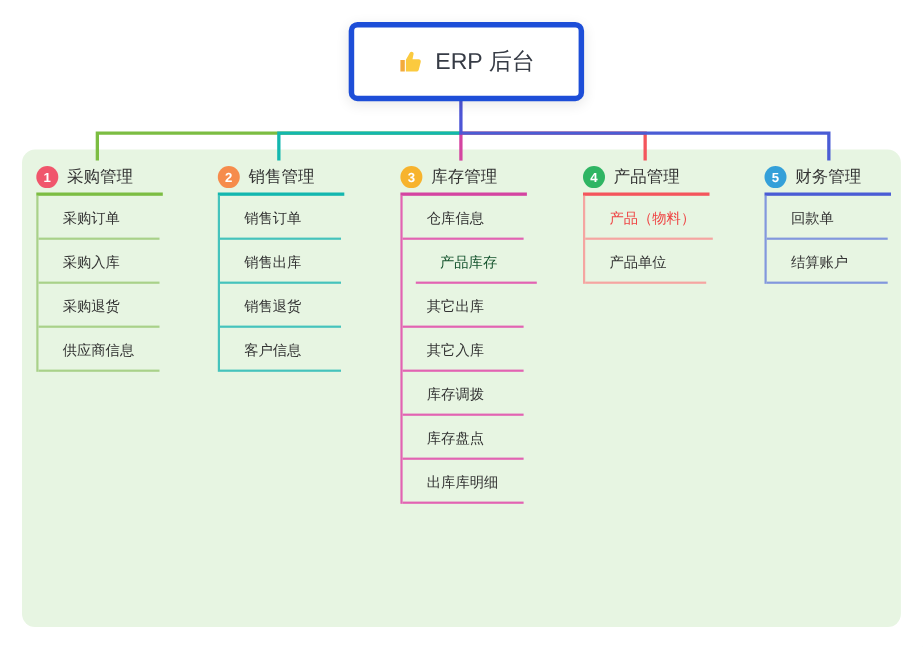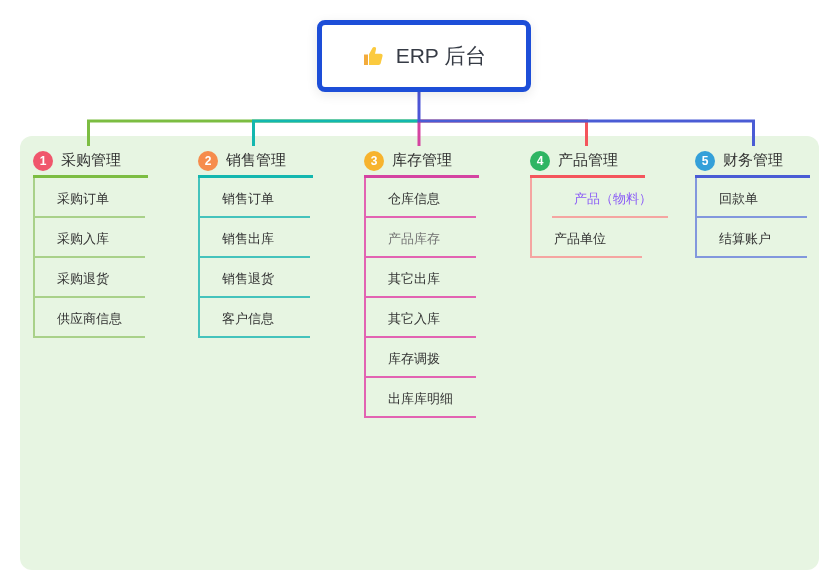--- a/index.html
+++ b/index.html
@@ -80,34 +80,35 @@
           <li style="border-bottom-color: rgb(69, 195, 188); color: rgb(51, 51, 51);">客户信息</li>
         </ul>
       </div>
       <div class="branch" style="left: 364px;">
         <div class="branch-header" style="border-bottom-color: rgb(212, 68, 161);">
           <span class="badge" style="background: rgb(247, 179, 45);">3</span>
           <span>库存管理</span>
         </div>
         <ul style="border-left-color: rgb(226, 99, 178);">
           <li style="border-bottom-color: rgb(226, 99, 178); color: rgb(51, 51, 51);">仓库信息</li>
-          <li style="border-bottom-color: rgb(226, 99, 178); color: #737373;">产品库存</li>
+          <li style="border-bottom-color: rgb(226, 99, 178); color: #14532d; margin-left: 12px;">产品库存</li>
           <li style="border-bottom-color: rgb(226, 99, 178); color: rgb(51, 51, 51);">其它出库</li>
           <li style="border-bottom-color: rgb(226, 99, 178); color: rgb(51, 51, 51);">其它入库</li>
           <li style="border-bottom-color: rgb(226, 99, 178); color: rgb(51, 51, 51);">库存调拨</li>
+          <li style="border-bottom-color: rgb(226, 99, 178); color: rgb(51, 51, 51);">库存盘点</li>
           <li style="border-bottom-color: rgb(226, 99, 178); color: rgb(51, 51, 51);">出库库明细</li>
         </ul>
       </div>
       <div class="branch" style="left: 530px;">
         <div class="branch-header" style="border-bottom-color: rgb(244, 85, 92);">
           <span class="badge" style="background: rgb(47, 181, 99);">4</span>
           <span>产品管理</span>
         </div>
         <ul style="border-left-color: rgb(245, 165, 161);">
-          <li style="border-bottom-color: rgb(245, 165, 161); color: #8b5cf6; margin-left: 20px;">产品（物料）</li>
+          <li style="border-bottom-color: rgb(245, 165, 161); color: #ef4444;">产品（物料）</li>
           <li style="border-bottom-color: rgb(245, 165, 161); color: rgb(51, 51, 51);">产品单位</li>
         </ul>
       </div>
       <div class="branch" style="left: 695px;">
         <div class="branch-header" style="border-bottom-color: rgb(74, 92, 213);">
           <span class="badge" style="background: rgb(52, 160, 217);">5</span>
           <span>财务管理</span>
         </div>
         <ul style="border-left-color: rgb(130, 151, 221);">
           <li style="border-bottom-color: rgb(130, 151, 221); color: rgb(51, 51, 51);">回款单</li>

